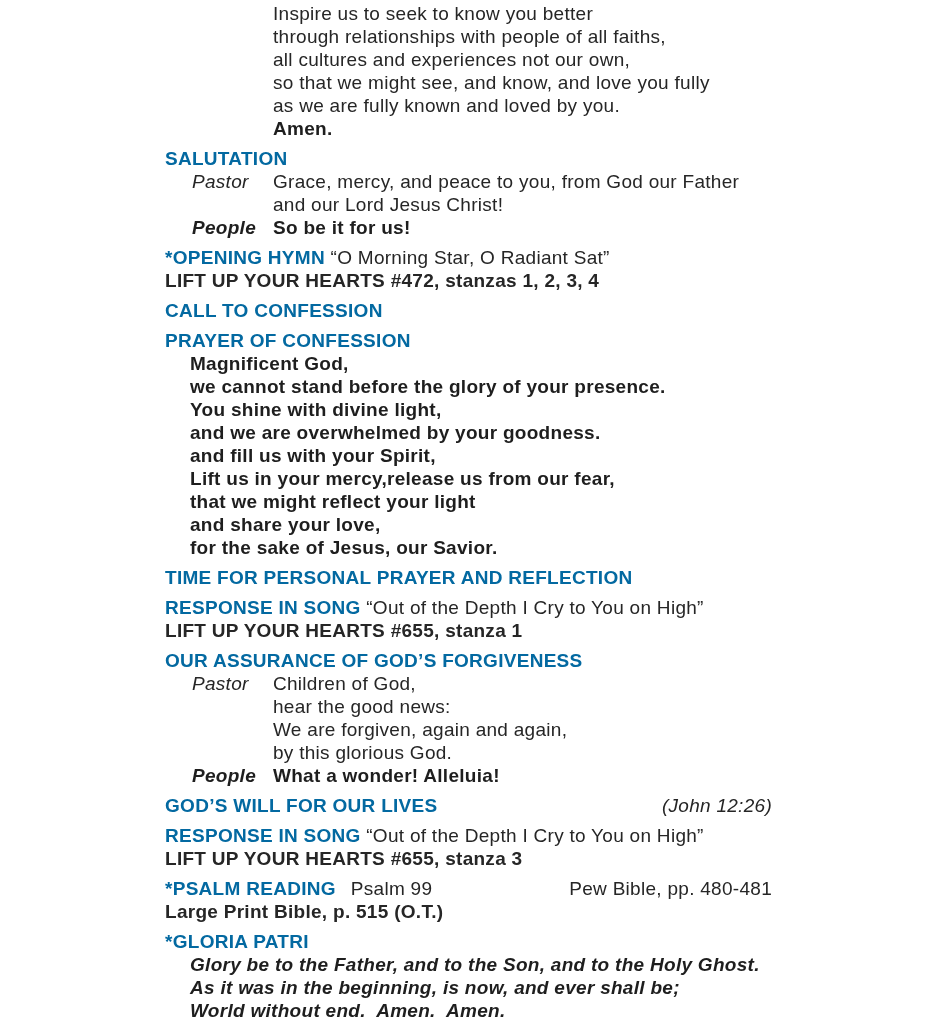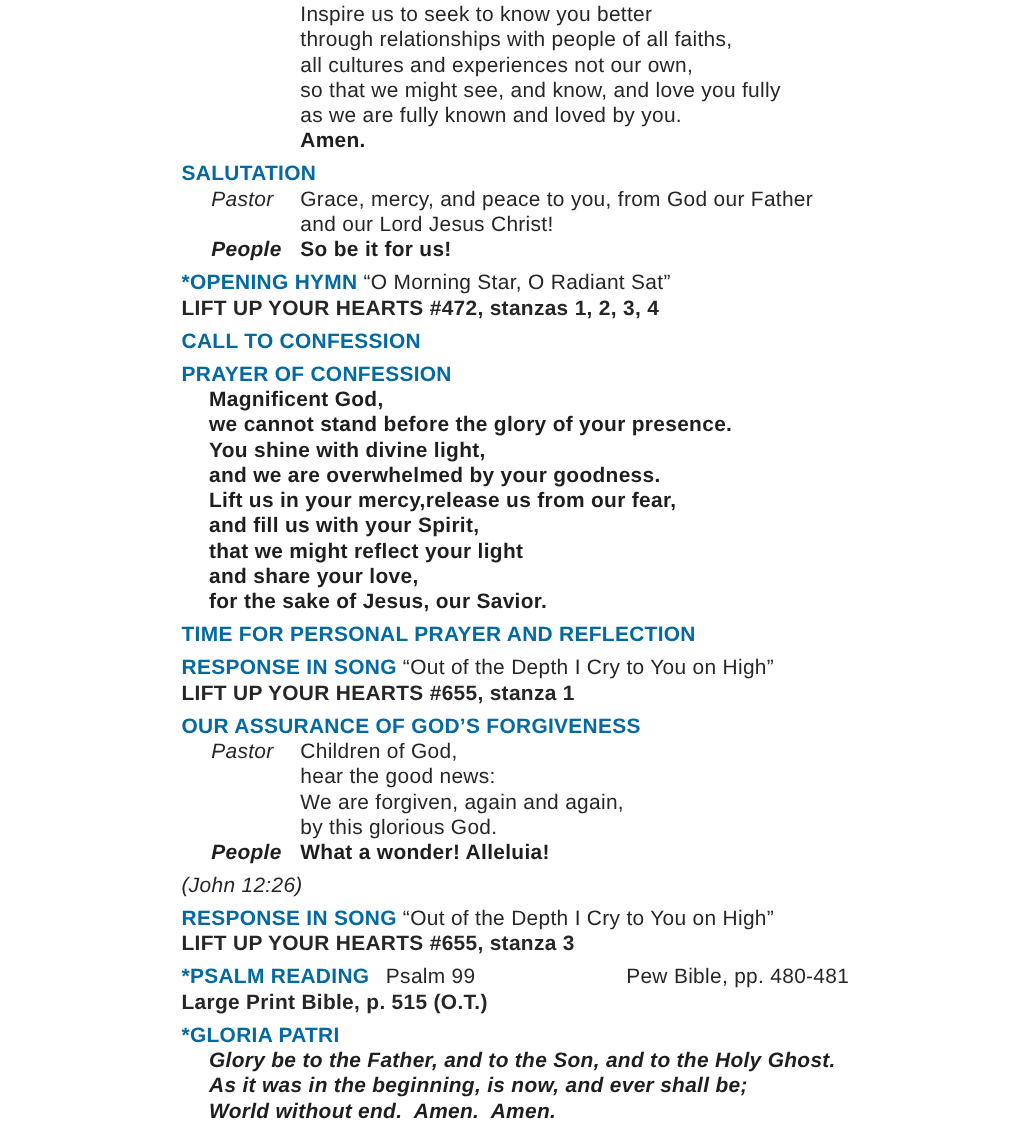--- a/index.html
+++ b/index.html
@@ -79,22 +79,22 @@
   <section class="block">
     <h2 class="heading">CALL TO CONFESSION</h2>
   </section>
 
   <section class="block">
     <h2 class="heading">PRAYER OF CONFESSION</h2>
     <p class="line indent-1 bold">Magnificent God,</p>
     <p class="line indent-1 bold">we cannot stand before the glory of your presence.</p>
     <p class="line indent-1 bold">You shine with divine light,</p>
     <p class="line indent-1 bold">and we are overwhelmed by your goodness.</p>
+    <p class="line indent-1 bold">and fill us with your Spirit,</p>
     <p class="line indent-1 bold">Lift us in your mercy,release us from our fear,</p>
-    <p class="line indent-1 bold">and fill us with your Spirit,</p>
     <p class="line indent-1 bold">that we might reflect your light</p>
     <p class="line indent-1 bold">and share your love,</p>
     <p class="line indent-1 bold">for the sake of Jesus, our Savior.</p>
   </section>
 
   <section class="block">
     <h2 class="heading">TIME FOR PERSONAL PRAYER AND REFLECTION</h2>
   </section>
 
   <section class="block">
@@ -114,20 +114,21 @@
       </div>
     </div>
     <div class="dialog">
       <span class="bold-italic">People</span>
       <p class="line bold">What a wonder! Alleluia!</p>
     </div>
   </section>
 
   <section class="block">
     <p class="line split">
+      <span class="heading-inline">GOD’S WILL FOR OUR LIVES</span>
       <span class="italic">(John 12:26)</span>
     </p>
   </section>
 
   <section class="block">
     <p class="line"><span class="heading-inline">RESPONSE IN SONG</span> <span>“Out of the Depth I Cry to You on High”</span></p>
     <p class="line right">LIFT UP YOUR HEARTS #655, stanza 3</p>
   </section>
 
   <section class="block">

